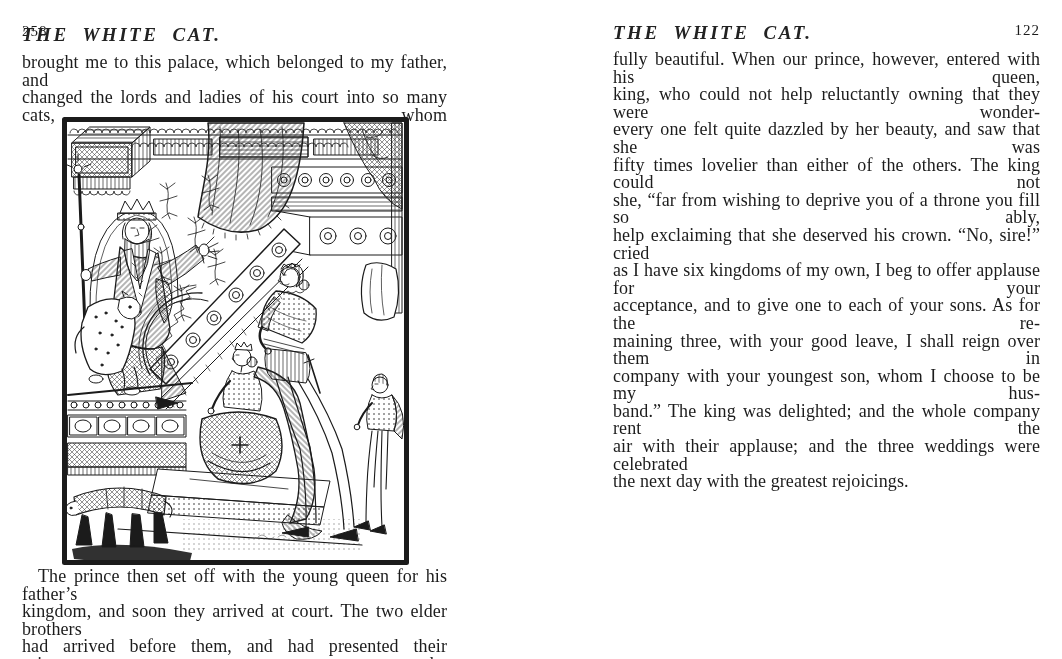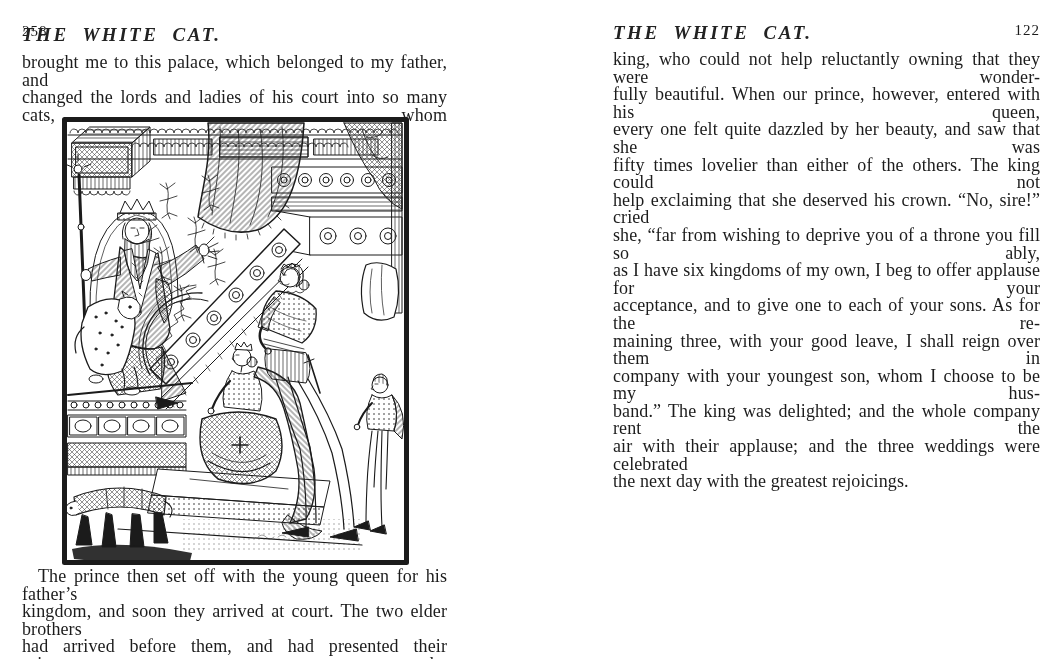--- a/index.html
+++ b/index.html
@@ -359,26 +359,26 @@
     </div>
 </div>
 
 <div class="page" id="right-page">
   <div class="running-title" id="right-title">THE WHITE CAT.</div>
   <div id="right-pagenum-wrap">
     <span class="pagenum" style="position:static">122</span>
   </div>
 
   <div class="textblock" id="right-para">
+      <span class="tline">fully beautiful.  When our prince, however, entered with his queen,</span>
       <span class="tline">king, who could not help reluctantly owning that they were wonder-</span>
-      <span class="tline">fully beautiful.  When our prince, however, entered with his queen,</span>
       <span class="tline">every one felt quite dazzled by her beauty, and saw that she was</span>
       <span class="tline">fifty times lovelier than either of the others.  The king could not</span>
+      <span class="tline">she, “far from wishing to deprive you of a throne you fill so ably,</span>
       <span class="tline">help exclaiming that she deserved his crown.  “No, sire!” cried</span>
-      <span class="tline">she, “far from wishing to deprive you of a throne you fill so ably,</span>
       <span class="tline">as I have six kingdoms of my own, I beg to offer applause for your</span>
       <span class="tline">acceptance, and to give one to each of your sons.  As for the re-</span>
       <span class="tline">maining three, with your good leave, I shall reign over them in</span>
       <span class="tline">company with your youngest son, whom I choose to be my hus-</span>
       <span class="tline">band.”  The king was delighted; and the whole company rent the</span>
       <span class="tline">air with their applause; and the three weddings were celebrated</span>
       <span class="tline lastline">the next day with the greatest rejoicings.</span>
     </div>
 </div>
 

